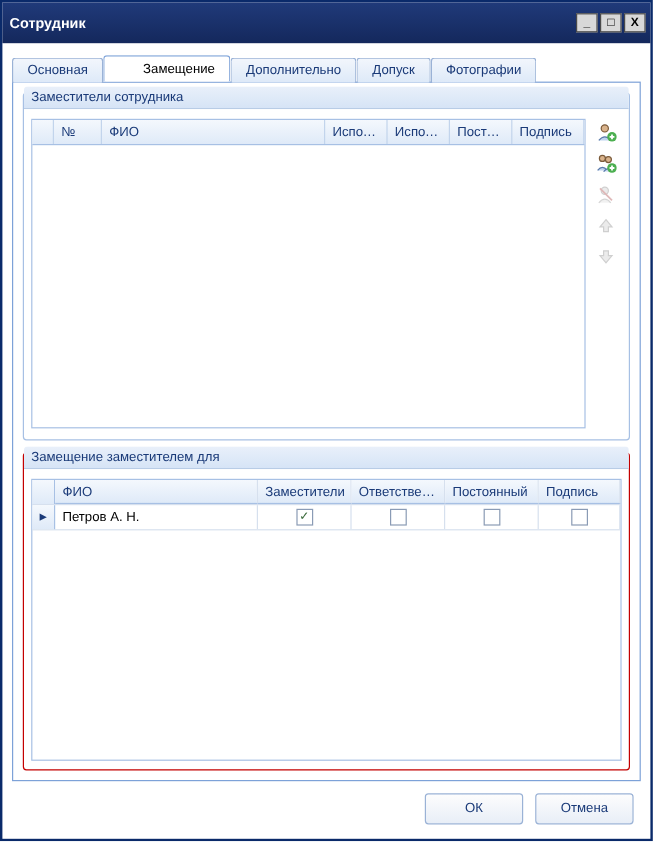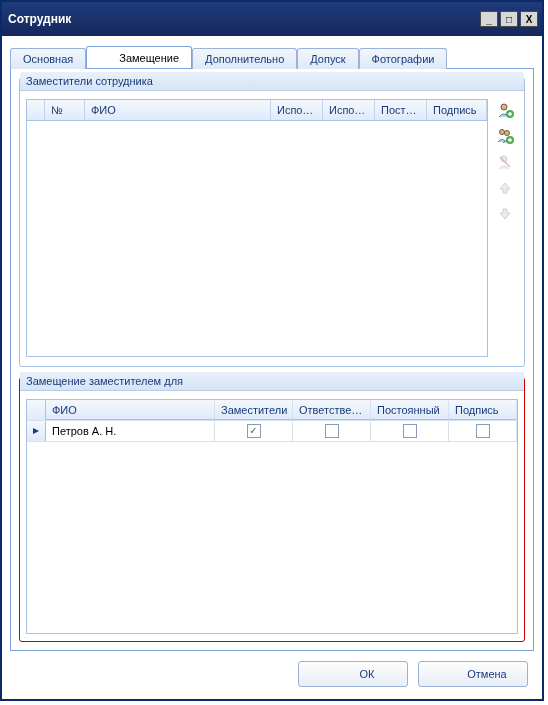--- a/index.html
+++ b/index.html
@@ -215,21 +215,20 @@
   .btn {
     min-width: 80px;
     height: 24px;
     background: linear-gradient(to bottom, #fdfdfd 0%, #e8eef7 100%);
     border: 1px solid #9ab2d6;
     border-radius: 3px;
     display:flex; align-items:center; justify-content:center;
     font-size: 11px;
     cursor: pointer;
     color: #1a3a78;
-    padding-left: 28px;
   }
 </style>
 </head>
 <body>
 
 <div class="window">
   <div class="titlebar">
     <span class="title">Сотрудник</span>
     <div class="win-btn">
         <span>_</span>

